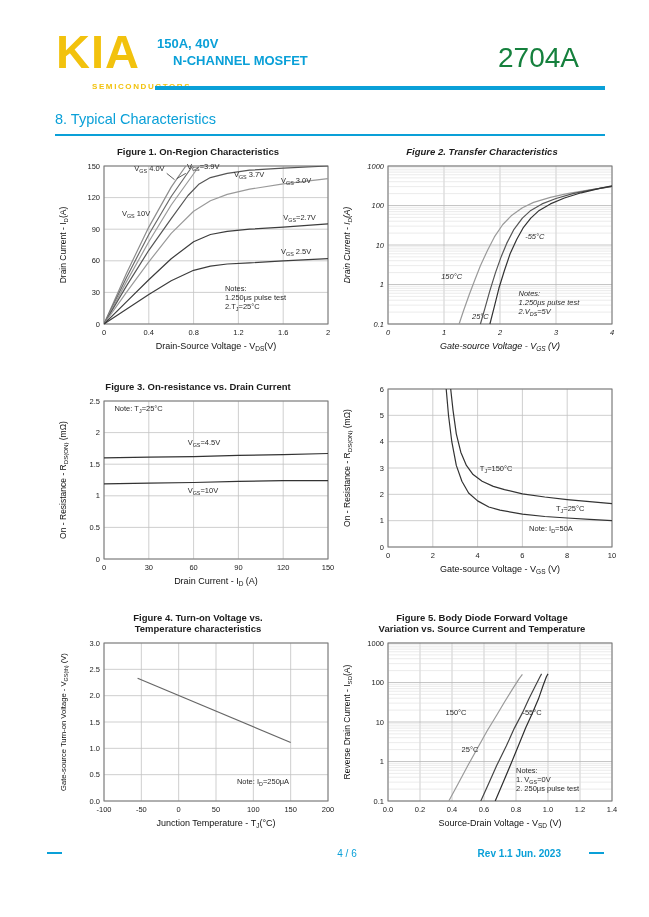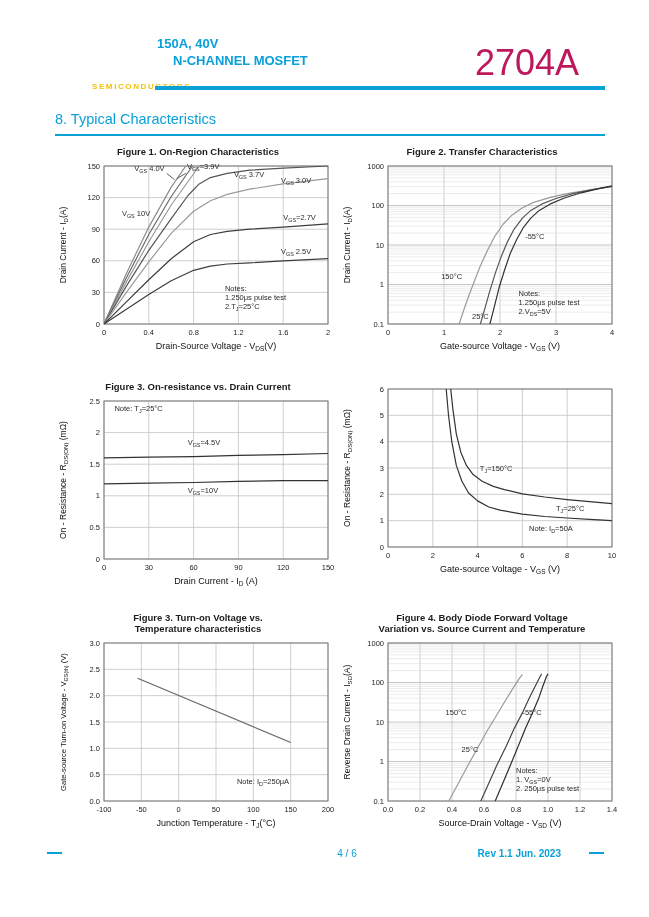--- a/index.html
+++ b/index.html
@@ -4,44 +4,45 @@
 <style>
   html,body{margin:0;padding:0;background:#e9e9e9;}
   .page{position:relative;width:649px;height:917px;background:#ffffff;margin:0 auto;
         font-family:"Liberation Sans","DejaVu Sans",sans-serif;overflow:hidden;}
   .abs{position:absolute;}
   
   .logo{left:56px;top:28px;font-size:47px;font-weight:900;color:#f2c20d;letter-spacing:1px;line-height:1;}
   .logo-sub{left:58px;top:82px;font-size:8px;font-weight:bold;color:#f2c20d;letter-spacing:1.6px;padding-left:34px;}
   .rating{left:157px;top:36px;font-size:13px;font-weight:bold;color:#0aa0d8;}
   .devtype{left:157px;top:53px;font-size:13px;font-weight:bold;color:#0aa0d8;margin-left:16px;}
-  .part{right:70px;top:42px;font-size:36px;color:#be185d;}
+  .part{right:70px;top:42px;font-size:28px;color:#15803d;}
   .header-rule{left:155px;top:86px;width:450px;height:4px;background:#0aa0d8;}
   
   .section-title{left:55px;top:111px;font-size:14.5px;font-weight:normal;color:#0aa0d8;}
   .section-underline{left:55px;top:134px;width:550px;height:2px;background:#0aa0d8;}
   
   .fig{position:absolute;width:284px;}
   .fig-title{font-size:9.5px;font-weight:bold;color:#1c1c1c;text-align:center;
              white-space:pre-line;line-height:11px;margin-bottom:1px;}
   .fig svg{display:block;}
-  .c0{left:56px;top:146px;} .c1{left:340px;top:146px;}
+  .c0{left:56px;top:146px;} .c1{left:340px;top:146px;font-style:italic;}
   .c2{left:56px;top:381px;} .c3{left:340px;top:381px;}
   .c4{left:56px;top:612px;} .c5{left:340px;top:612px;}
   
   .page-num{left:0;right:0;top:848px;text-align:center;font-size:10px;font-weight:normal;color:#0aa0d8;margin-left:45px;}
   .rev{right:88px;top:848px;font-size:10px;font-weight:bold;color:#0aa0d8;}
   .dash{top:852px;width:15px;height:2px;background:#0aa0d8;}
   .dash-l{left:47px;} .dash-r{left:589px;}
 </style>
 </head>
 <body>
 
 <div class="page">
 
+  <div class="abs logo">KIA</div>
   <div class="abs logo-sub">SEMICONDUCTORS</div>
   <div class="abs rating">150A, 40V</div>
   <div class="abs devtype">N-CHANNEL MOSFET</div>
   <div class="abs part">2704A</div>
   <div class="abs header-rule"></div>
 
   <div class="abs section-title">8.  Typical Characteristics</div>
   <div class="abs section-underline"></div>
 
   <div class="fig c0">
@@ -245,21 +246,21 @@
         <text x="44" y="36.933333333333316" text-anchor="end" font-size="7.5" fill="#222">5</text>
         <text x="44" y="10.6" text-anchor="end" font-size="7.5" fill="#222">6</text>
         <text x="160" y="191" text-anchor="middle" font-size="9" fill="#111"><tspan>Gate-source Voltage - V</tspan><tspan font-size="6.5" dy="2">GS</tspan><tspan dy="-2" font-size="9"> (V)</tspan></text>
         <text x="10" y="87" transform="rotate(-90 10 87)" text-anchor="middle" font-size="8.5" fill="#111"><tspan>On - Resistance - R</tspan><tspan font-size="6.1" dy="2">DS(ON)</tspan><tspan dy="-2" font-size="8.5"> (mΩ)</tspan></text>
         <text x="139.83999999999997" y="89.63333333333333" font-size="7.5" fill="#2a2a2a"><tspan>T</tspan><tspan font-size="5.4" dy="2">J</tspan><tspan dy="-2" font-size="7.5">=150°C</tspan></text>
         <text x="216" y="130.45" font-size="7.5" fill="#2a2a2a"><tspan>T</tspan><tspan font-size="5.4" dy="2">J</tspan><tspan dy="-2" font-size="7.5">=25°C</tspan></text>
         <text x="189.12" y="149.67333333333335" font-size="7.5" fill="#2a2a2a"><tspan>Note: I</tspan><tspan font-size="5.4" dy="2">D</tspan><tspan dy="-2" font-size="7.5">=50A</tspan></text>
       </svg>
   </div>
   <div class="fig c4">
-    <div class="fig-title">Figure 3. Turn-on Voltage vs.
+    <div class="fig-title">Figure 4. Turn-on Voltage vs.
 Temperature characteristics</div>
     <svg width="284" height="210">
         <line x1="48" y1="8" x2="48" y2="166" stroke="#c3c3c3" stroke-width="0.8"></line>
         <line x1="85.33333333333333" y1="8" x2="85.33333333333333" y2="166" stroke="#c3c3c3" stroke-width="0.8"></line>
         <line x1="122.66666666666666" y1="8" x2="122.66666666666666" y2="166" stroke="#c3c3c3" stroke-width="0.8"></line>
         <line x1="160" y1="8" x2="160" y2="166" stroke="#c3c3c3" stroke-width="0.8"></line>
         <line x1="197.33333333333331" y1="8" x2="197.33333333333331" y2="166" stroke="#c3c3c3" stroke-width="0.8"></line>
         <line x1="234.66666666666669" y1="8" x2="234.66666666666669" y2="166" stroke="#c3c3c3" stroke-width="0.8"></line>
         <line x1="272" y1="8" x2="272" y2="166" stroke="#c3c3c3" stroke-width="0.8"></line>
         <line x1="48" y1="166" x2="272" y2="166" stroke="#c3c3c3" stroke-width="0.8"></line>
@@ -287,21 +288,21 @@
         <text x="44" y="89.6" text-anchor="end" font-size="7.5" fill="#222">1.5</text>
         <text x="44" y="63.26666666666667" text-anchor="end" font-size="7.5" fill="#222">2.0</text>
         <text x="44" y="36.933333333333316" text-anchor="end" font-size="7.5" fill="#222">2.5</text>
         <text x="44" y="10.6" text-anchor="end" font-size="7.5" fill="#222">3.0</text>
         <text x="160" y="191" text-anchor="middle" font-size="9" fill="#111"><tspan>Junction Temperature - T</tspan><tspan font-size="6.5" dy="2">J</tspan><tspan dy="-2" font-size="9">(°C)</tspan></text>
         <text x="10" y="87" transform="rotate(-90 10 87)" text-anchor="middle" font-size="7.6" fill="#111"><tspan>Gate-source Turn-on Voltage - V</tspan><tspan font-size="5.5" dy="2">GS(th)</tspan><tspan dy="-2" font-size="7.6"> (V)</tspan></text>
         <text x="180.90666666666667" y="148.62" font-size="7.5" fill="#2a2a2a"><tspan>Note: I</tspan><tspan font-size="5.4" dy="2">D</tspan><tspan dy="-2" font-size="7.5">=250μA</tspan></text>
       </svg>
   </div>
   <div class="fig c5">
-    <div class="fig-title">Figure 4. Body Diode Forward Voltage
+    <div class="fig-title">Figure 5. Body Diode Forward Voltage
 Variation vs. Source Current and Temperature</div>
     <svg width="284" height="210">
         <line x1="48" y1="8" x2="48" y2="166" stroke="#c3c3c3" stroke-width="0.8"></line>
         <line x1="80" y1="8" x2="80" y2="166" stroke="#c3c3c3" stroke-width="0.8"></line>
         <line x1="112.00000000000001" y1="8" x2="112.00000000000001" y2="166" stroke="#c3c3c3" stroke-width="0.8"></line>
         <line x1="144" y1="8" x2="144" y2="166" stroke="#c3c3c3" stroke-width="0.8"></line>
         <line x1="176.00000000000003" y1="8" x2="176.00000000000003" y2="166" stroke="#c3c3c3" stroke-width="0.8"></line>
         <line x1="208" y1="8" x2="208" y2="166" stroke="#c3c3c3" stroke-width="0.8"></line>
         <line x1="240" y1="8" x2="240" y2="166" stroke="#c3c3c3" stroke-width="0.8"></line>
         <line x1="272" y1="8" x2="272" y2="166" stroke="#c3c3c3" stroke-width="0.8"></line>

